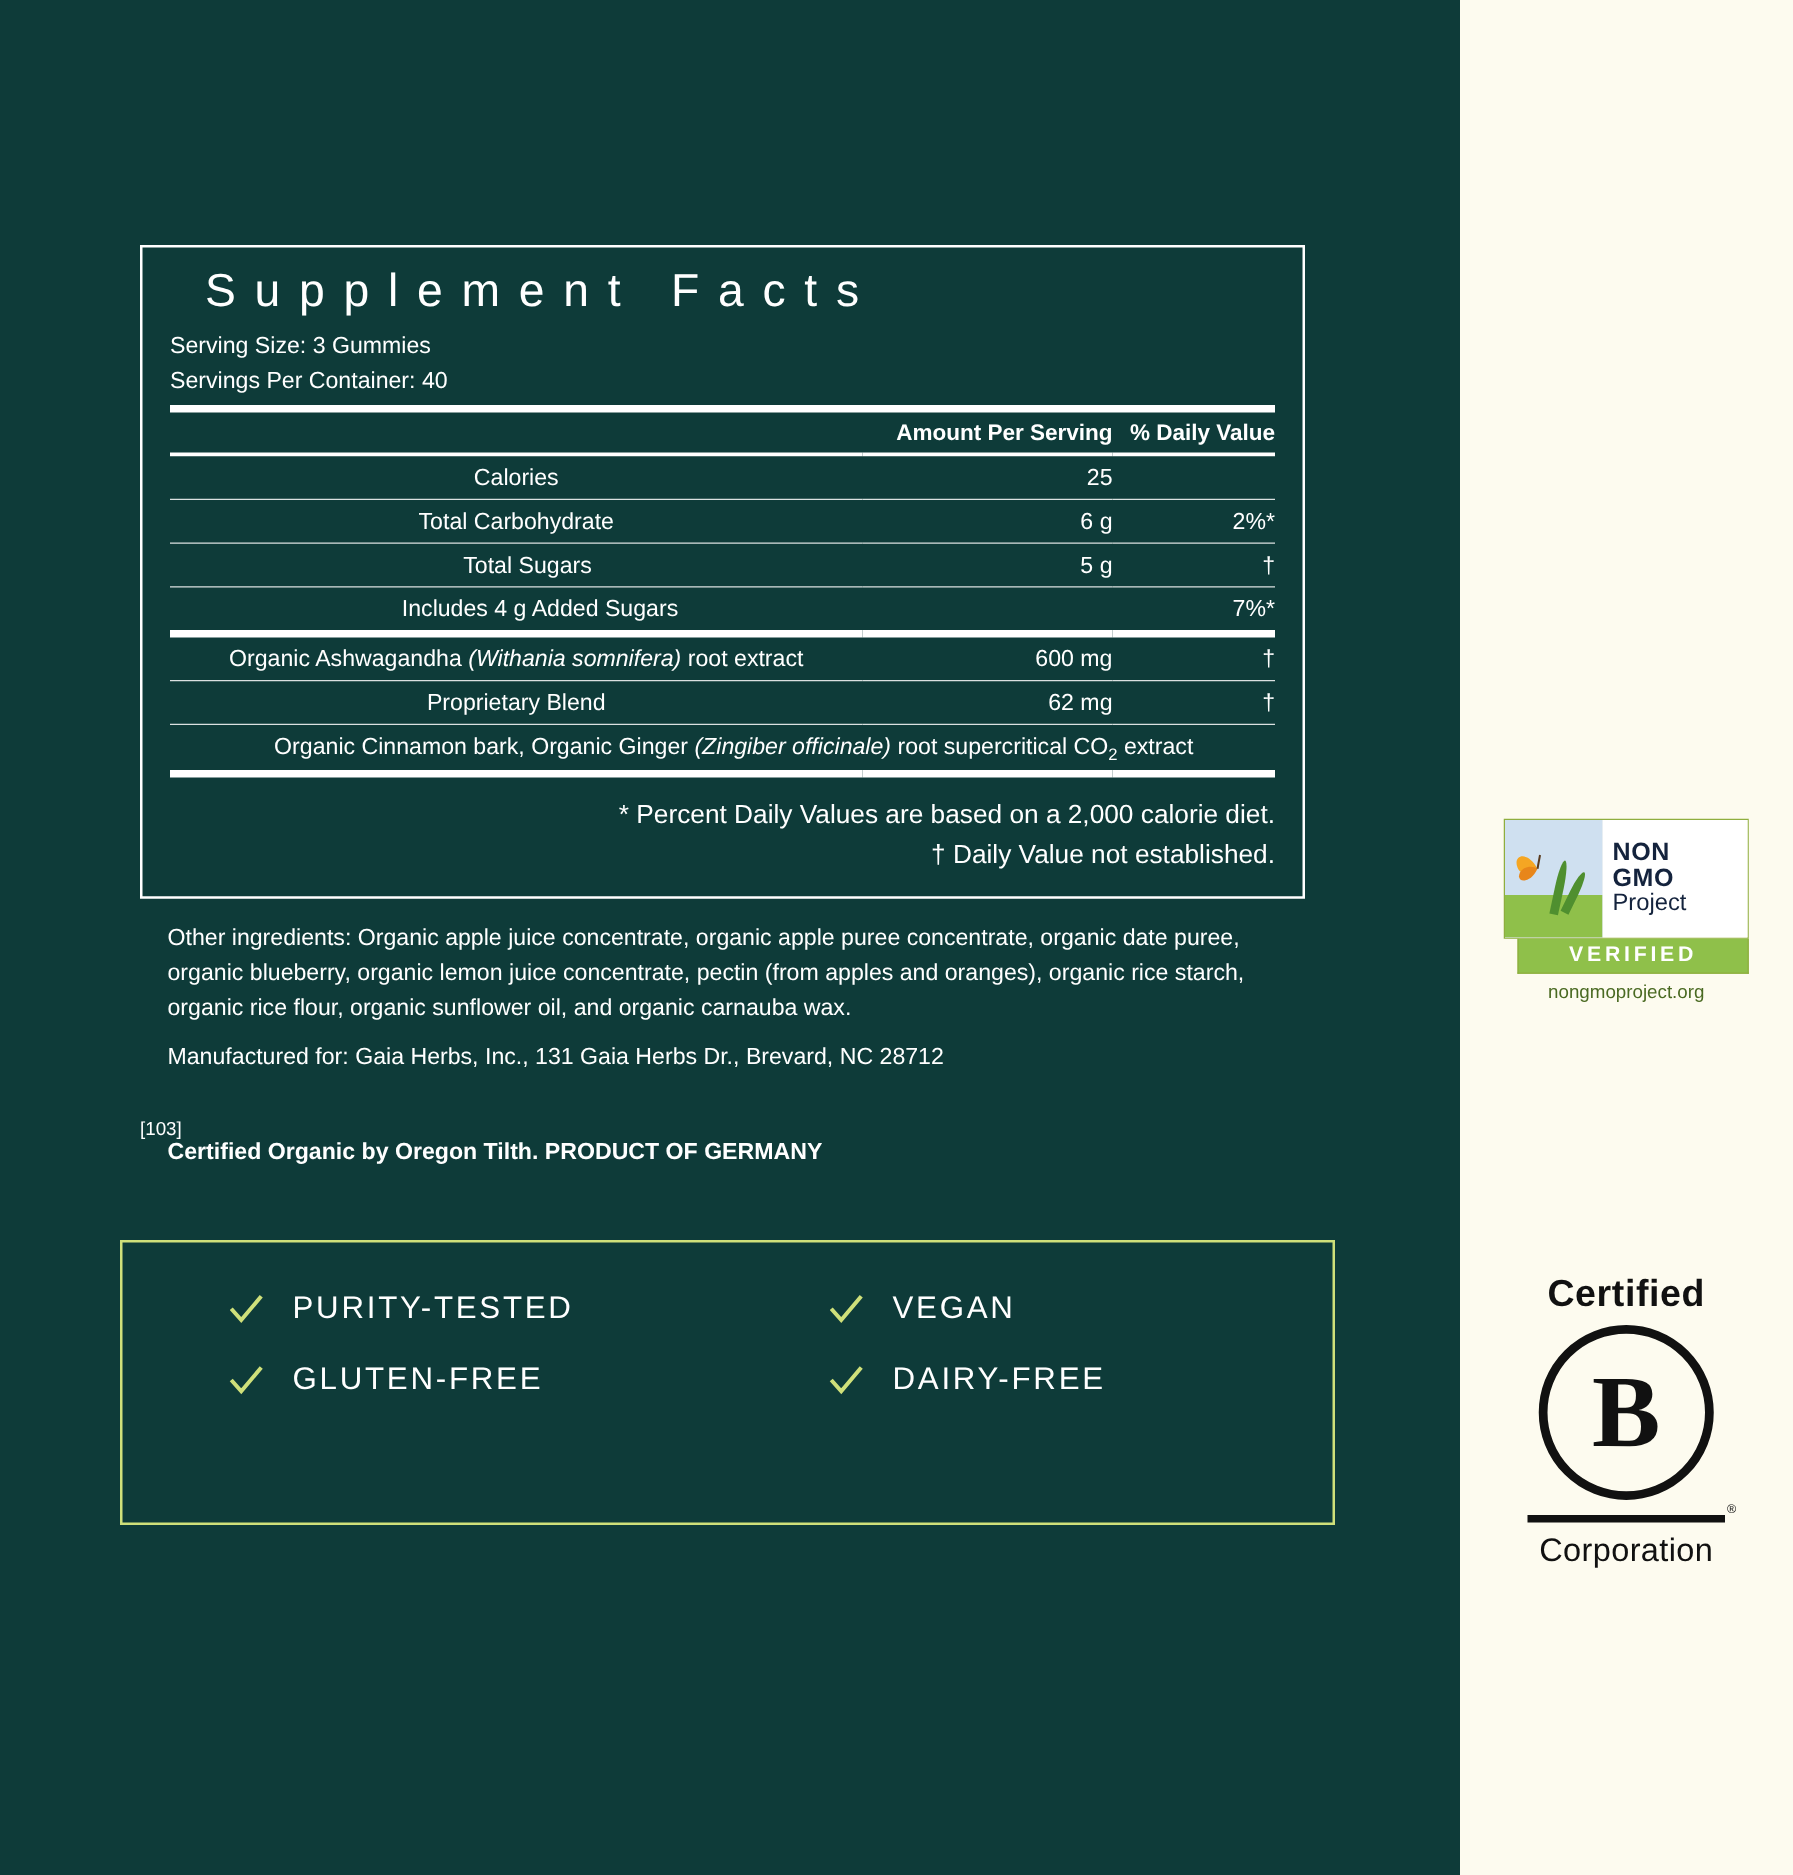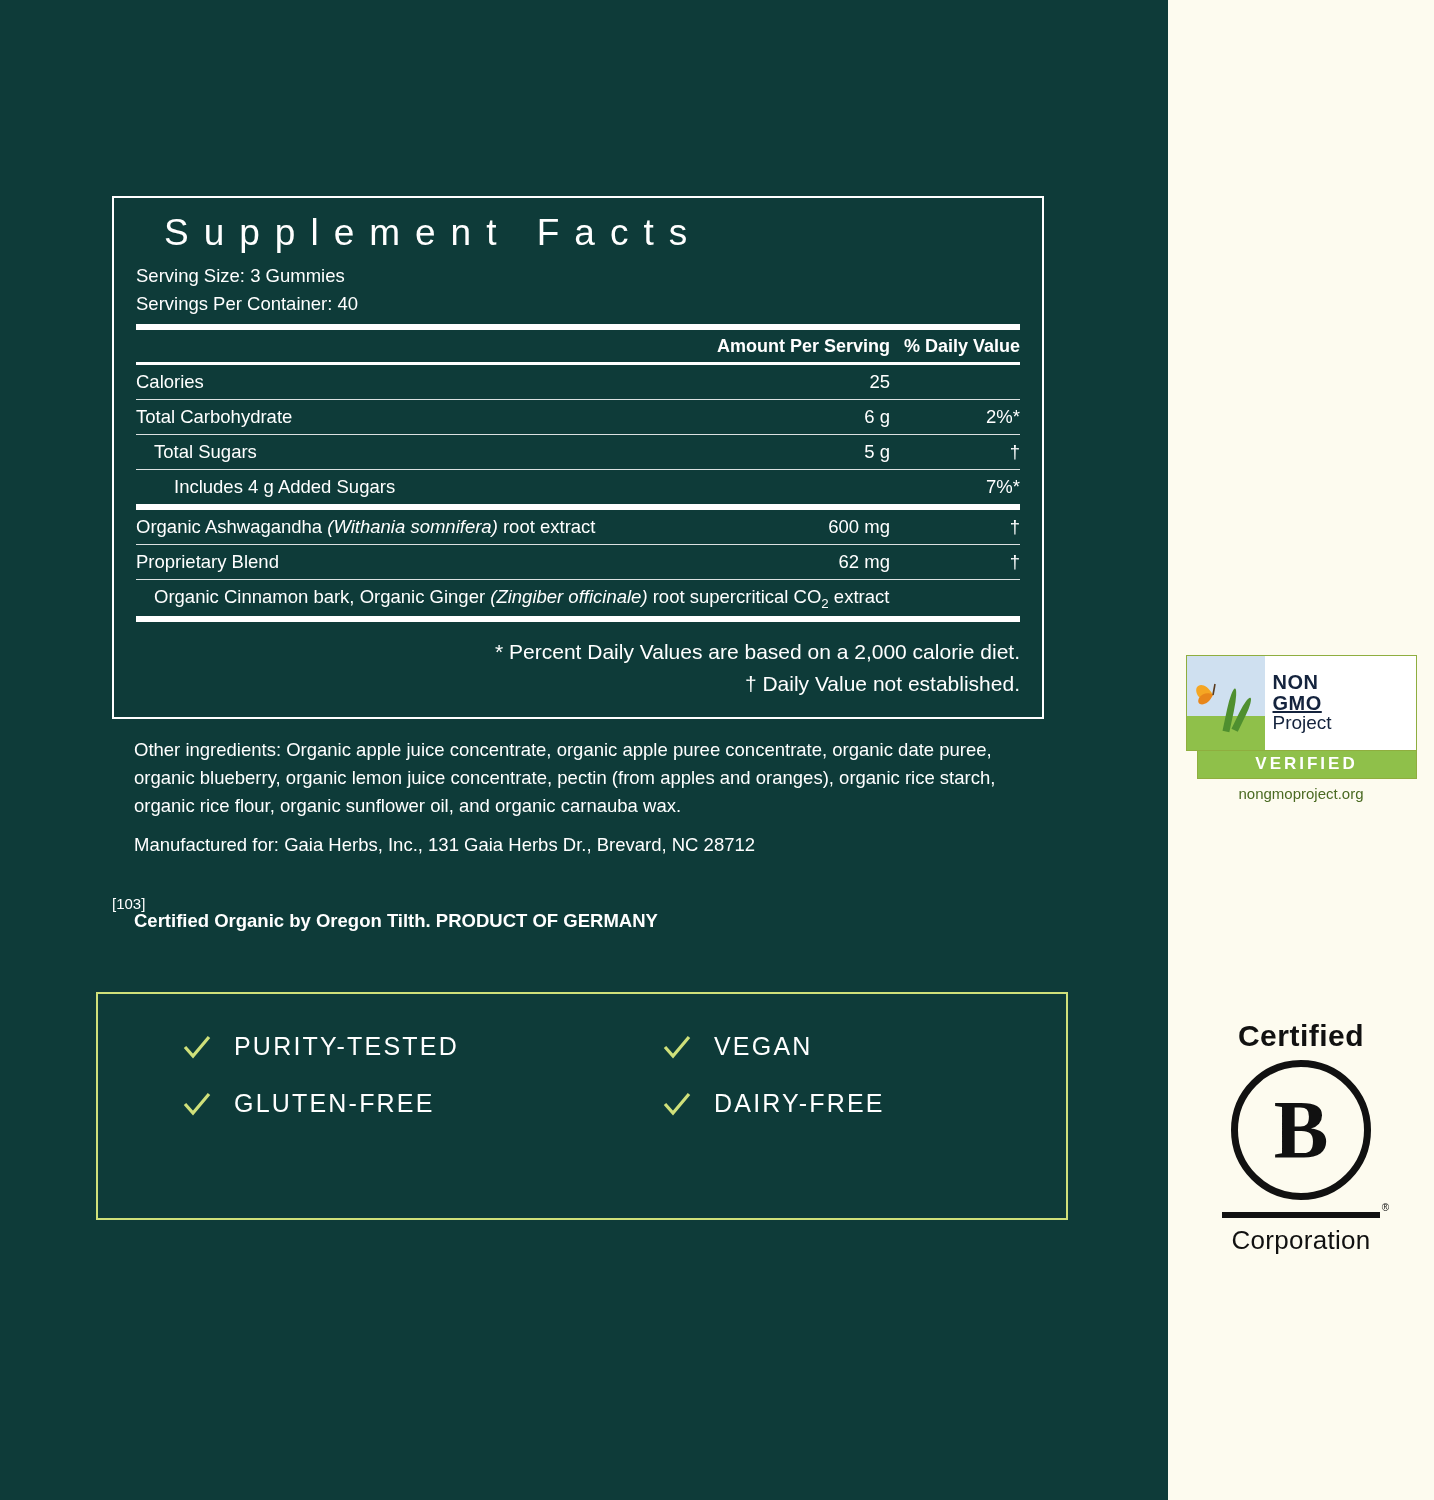--- a/index.html
+++ b/index.html
@@ -69,21 +69,21 @@
   }
   table.sf td {
     padding: 6px 0 6px 0;
     vertical-align: bottom;
   }
   table.sf tr.hdr td {
     padding-bottom: 5px;
     font-weight: bold;
     font-size: 18px;
   }
-  td.c-name { text-align: left; }
+  td.c-name { text-align: center; }
   td.c-amt { text-align: right; width: 200px; padding-right: 8px; }
   td.c-dv  { text-align: right; width: 130px; }
   .indent1 { padding-left: 18px !important; }
   .indent2 { padding-left: 38px !important; }
   .bdr-thin td { border-bottom: 1.5px solid rgba(255,255,255,.85); }
   .bdr-med td { border-bottom: 3px solid #ffffff; }
   .bdr-thick td { border-bottom: 6px solid #ffffff; }
   .blend-line td {
     font-size: 18.5px;
     padding-top: 7px;
@@ -215,21 +215,21 @@
     height: 14px;
     background: #ffffff;
     border-radius: 50%;
     transform: rotate(-7deg);
   }
 
   .nongmo {
     top: 655px;
   }
   .nongmo-wrap {
-    width: 231px;
+    width: 196px;
   }
   .nongmo-main {
     display: flex;
     height: 96px;
     border: 1.5px solid #8fae3f;
     box-sizing: border-box;
   }
   .nongmo-left {
     width: 78px;
     background: #cfe0f0;
@@ -274,21 +274,20 @@
     color: #14233d;
     line-height: 1.02;
     letter-spacing: .5px;
   }
   .ng-gmo {
     font-weight: bold;
     font-size: 20px;
     color: #14233d;
     line-height: 1.02;
     letter-spacing: .5px;
-    text-decoration: underline;
   }
   .ng-project {
     font-size: 19px;
     color: #14233d;
     line-height: 1.1;
   }
   .nongmo-verified {
     background: #8fc04a;
     color: #ffffff;
     font-size: 17px;

